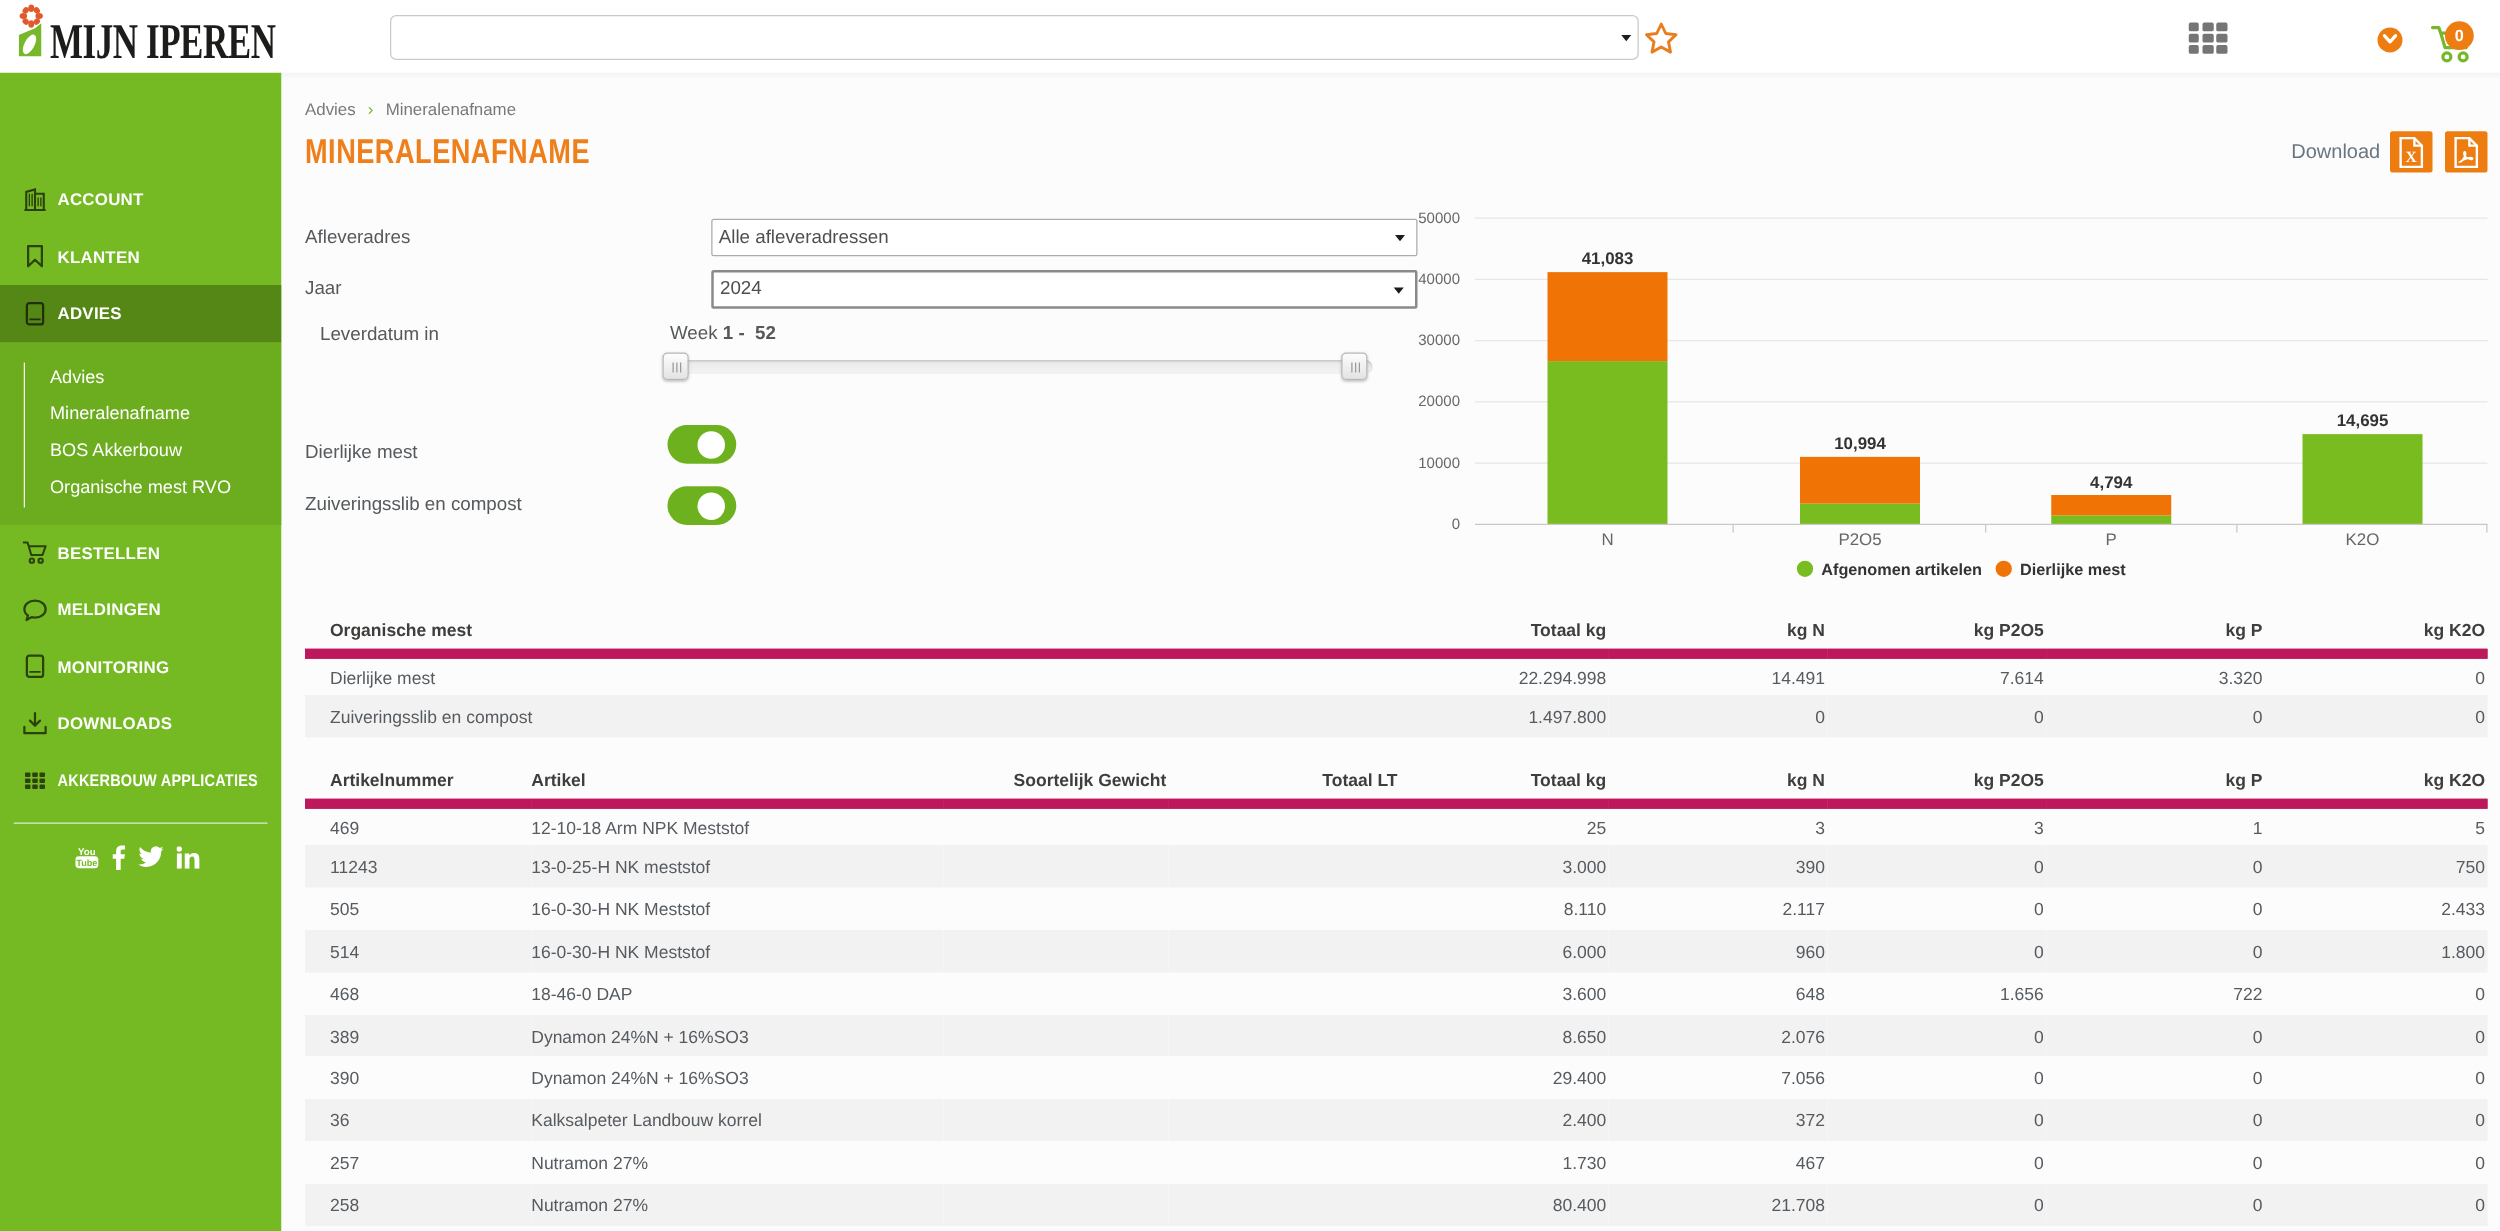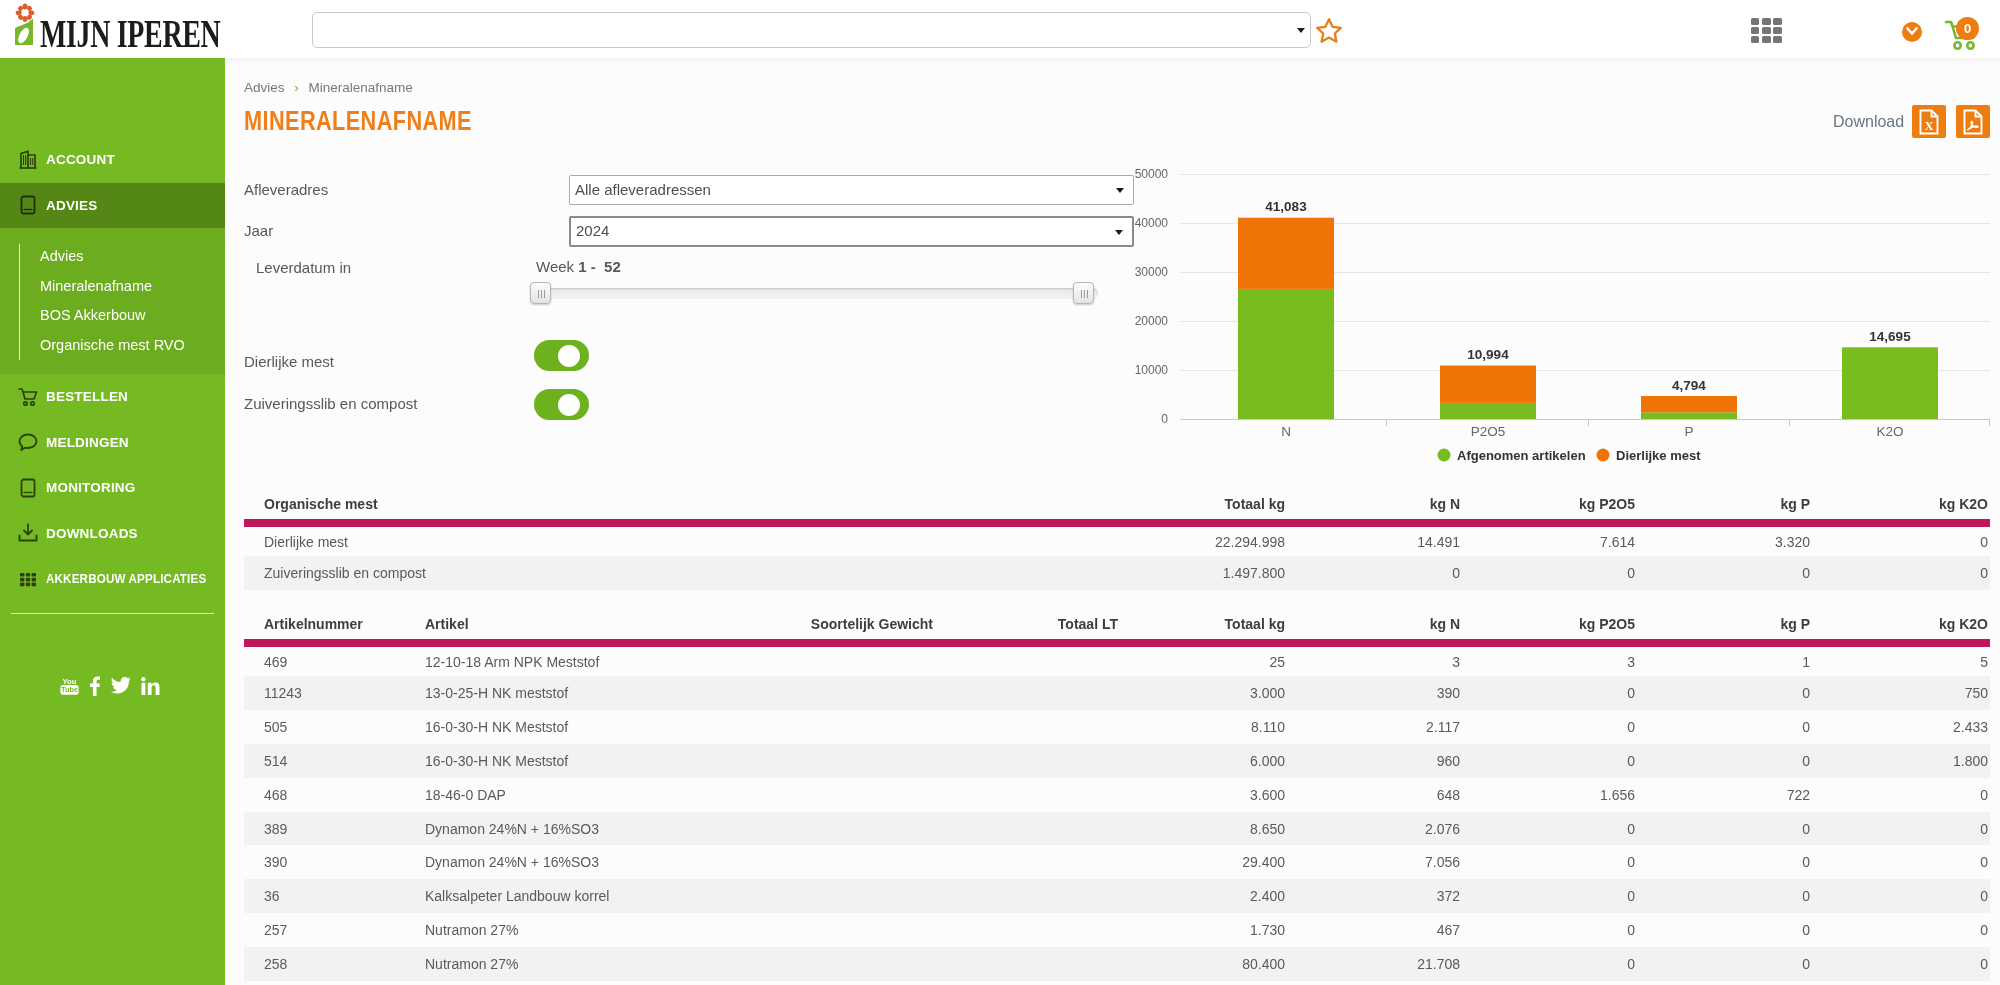--- a/index.html
+++ b/index.html
@@ -355,20 +355,26 @@
         <span class="ic"><svg width="22" height="22" viewBox="0 0 22 22">
             <g fill="none" stroke="#2c420c" stroke-width="1.7">
               <path d="M4 19 V4.5 L11 2.5 V19"></path>
               <path d="M11 6 H18 V19"></path>
               <path d="M2.5 19 H19.5"></path>
               <path d="M6.5 6 v10 M8.7 6 v10 M13.5 9 v7 M15.7 9 v7" stroke-width="1.1"></path>
             </g>
           </svg></span>
         <span class="tx">ACCOUNT</span>
       </div>
+    <div class="sitem">
+        <span class="ic"><svg width="22" height="22" viewBox="0 0 22 22">
+            <path d="M5.5 2.8 H16.5 V19 L11 13.8 L5.5 19 Z" fill="none" stroke="#2c420c" stroke-width="1.8" stroke-linejoin="round"></path>
+          </svg></span>
+        <span class="tx">KLANTEN</span>
+      </div>
     <div class="sitem active">
         <span class="ic"><svg width="22" height="22" viewBox="0 0 22 22">
             <g fill="none" stroke="#20300a" stroke-width="1.8">
               <rect x="4.5" y="2.5" width="13" height="17" rx="2"></rect>
               <path d="M6.5 15.5 H15.5" stroke-width="1.4"></path>
             </g>
           </svg></span>
         <span class="tx">ADVIES</span>
       </div>
     <div class="submenu">

